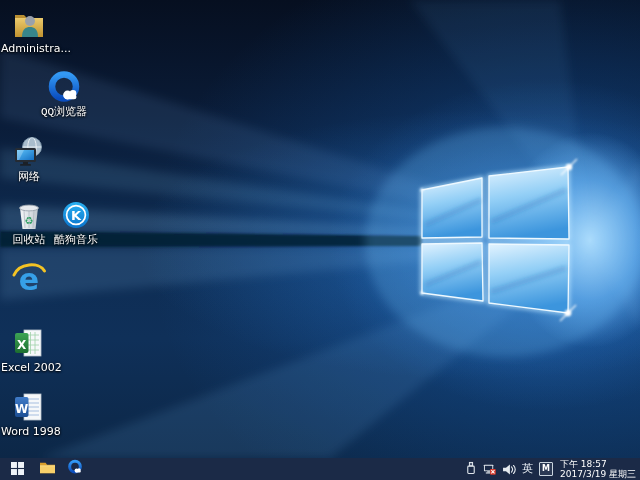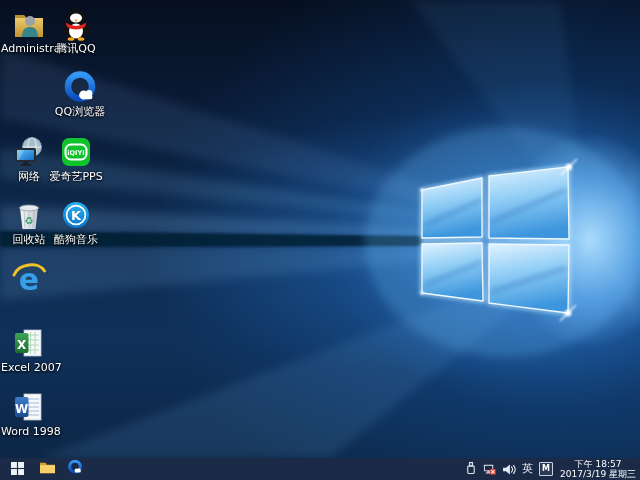--- a/index.html
+++ b/index.html
@@ -40,21 +40,21 @@
   .tb-ico{width:27px;}
   .tb-spacer{flex:1;}
   .tray{display:flex;align-items:center;gap:6px;height:22px;margin-right:5px;}
   .tray-ime{color:#eef3f8;font-size:11px;line-height:22px;}
   .tray-mbox{
     width:12px;height:12px;border:1px solid #c9d4de;border-radius:1px;
     color:#fff;font-size:8px;font-weight:bold;line-height:12px;text-align:center;
     background:rgba(255,255,255,0.07);
   }
   .clock{
-    text-align:center;color:#fff;font-size:9px;line-height:10.5px;
+    text-align:left;color:#fff;font-size:9px;line-height:10.5px;
     padding:0 4px 0 2px;min-width:72px;
   }
 </style>
 </head>
 <body>
 
 <div class="desktop">
 
   <div class="wallpaper">
     <svg width="640" height="458" viewBox="0 0 640 458">
@@ -133,40 +133,23 @@
           </defs>
         <path d="M4 9 h9 l3 3 h16 v19 H4 z" fill="#b98f33"></path>
         <path d="M4 12 h28 v19 H4 z" fill="url(#afg)"></path>
         <circle cx="19" cy="15" r="5" fill="#9aa1ab"></circle>
         <path d="M11 31 c0-8 4-10 8-10 s8 2 8 10 z" fill="#37858b"></path>
       </svg>
     </div>
     <div class="icon-label">Administra...</div>
   </div>
 
-  <div class="icon-cell" style="left:48px;top:6px;">
-    <div class="icon-glyph">
-      <svg viewBox="0 0 36 36" width="36" height="36">
-        <ellipse cx="7.5" cy="23" rx="2.6" ry="6" fill="#121212" transform="rotate(18 7.5 23)"></ellipse>
-        <ellipse cx="28.5" cy="23" rx="2.6" ry="6" fill="#121212" transform="rotate(-18 28.5 23)"></ellipse>
-        <circle cx="18" cy="12" r="9" fill="#121212"></circle>
-        <ellipse cx="18" cy="24" rx="10.5" ry="10" fill="#121212"></ellipse>
-        <ellipse cx="18" cy="12" rx="6" ry="4.5" fill="#ffffff"></ellipse>
-        <ellipse cx="18" cy="25" rx="7" ry="7.5" fill="#ffffff"></ellipse>
-        <ellipse cx="13" cy="33" rx="3.4" ry="1.8" fill="#f6a31d"></ellipse>
-        <ellipse cx="23" cy="33" rx="3.4" ry="1.8" fill="#f6a31d"></ellipse>
-        <path d="M16.2 13.6 h3.6 l-1.8 2.4 z" fill="#f6a31d"></path>
-        <path d="M7.5 16.5 q10.5 7 21 0 l-1.6 4.6 q-8.9 5 -17.8 0 z" fill="#e5221c"></path>
-      </svg>
-    </div>
-    <div class="icon-label">腾讯QQ</div>
-  </div>
-
-
-  <div class="icon-cell" style="left:52px;top:69px;">
+
+
+  <div class="icon-cell" style="left:36px;top:69px;font-family:Liberation Mono, monospace;">
     <div class="icon-glyph">
       <svg viewBox="0 0 36 36" width="36" height="36">
         <defs>
             <linearGradient id="qbg" x1="0" y1="0" x2="0" y2="1">
               <stop offset="0" stop-color="#3399f4"></stop>
               <stop offset="1" stop-color="#0a4dbe"></stop>
             </linearGradient>
           </defs>
         <circle cx="18" cy="17.5" r="12" fill="none" stroke="url(#qbg)" stroke-width="6.5"></circle>
         <circle cx="21.5" cy="26" r="4.4" fill="#ffffff"></circle>
@@ -193,30 +176,20 @@
         <rect x="4" y="14" width="21" height="14" rx="1.5" fill="#252b33"></rect>
         <rect x="6" y="16" width="17" height="10" fill="url(#ng)"></rect>
         <path d="M6 16 l7 0 -5 10 -2 0 z" fill="rgba(255,255,255,0.25)"></path>
         <rect x="12" y="28" width="5" height="2" fill="#1b2027"></rect>
         <rect x="9" y="30" width="11" height="1.8" rx="0.9" fill="#1b2027"></rect>
       </svg>
     </div>
     <div class="icon-label">网络</div>
   </div>
 
-  <div class="icon-cell" style="left:48px;top:134px;">
-    <div class="icon-glyph">
-      <svg viewBox="0 0 36 36" width="36" height="36">
-        <rect x="4" y="4" width="28" height="28" rx="7" fill="#10c22c"></rect>
-        <rect x="7.5" y="10.5" width="21" height="15" rx="5.5" fill="none" stroke="#ffffff" stroke-width="2"></rect>
-        <text x="18" y="21" font-size="6.5" font-weight="bold" fill="#ffffff" text-anchor="middle">iQIYI</text>
-      </svg>
-    </div>
-    <div class="icon-label">爱奇艺PPS</div>
-  </div>
 
   <div class="icon-cell" style="left:1px;top:197px;">
     <div class="icon-glyph">
       <svg viewBox="0 0 36 36" width="36" height="36">
         <defs>
             <linearGradient id="rbg" x1="0" y1="0" x2="1" y2="0">
               <stop offset="0" stop-color="#f2f4f6"></stop>
               <stop offset="0.5" stop-color="#dde2e7"></stop>
               <stop offset="1" stop-color="#bfc6cd"></stop>
             </linearGradient>
@@ -264,21 +237,21 @@
               <stop offset="0" stop-color="#3da455"></stop>
               <stop offset="1" stop-color="#1d6e30"></stop>
             </linearGradient>
           </defs>
         <rect x="13" y="5" width="17" height="26" fill="#f6f8fa" stroke="#b8c2cc" stroke-width="0.8"></rect>
         <path d="M15 10 h13 M15 15 h13 M15 20 h13 M15 25 h13 M19.5 7 v22 M24 7 v22" stroke="#9fd0a8" stroke-width="0.8"></path>
         <rect x="4" y="8" width="13.5" height="20" rx="2" fill="url(#xlg)"></rect>
         <text x="10.7" y="23.5" font-size="12" font-weight="bold" fill="#ffffff" text-anchor="middle">X</text>
       </svg>
     </div>
-    <div class="icon-label">Excel 2007</div>
+    <div class="icon-label">Excel 2002</div>
   </div>
 
   <div class="icon-cell" style="left:1px;top:389px;">
     <div class="icon-glyph">
       <svg viewBox="0 0 36 36" width="36" height="36">
         <defs>
             <linearGradient id="wdg" x1="0" y1="0" x2="0" y2="1">
               <stop offset="0" stop-color="#3f7bc8"></stop>
               <stop offset="1" stop-color="#1d4f94"></stop>
             </linearGradient>

